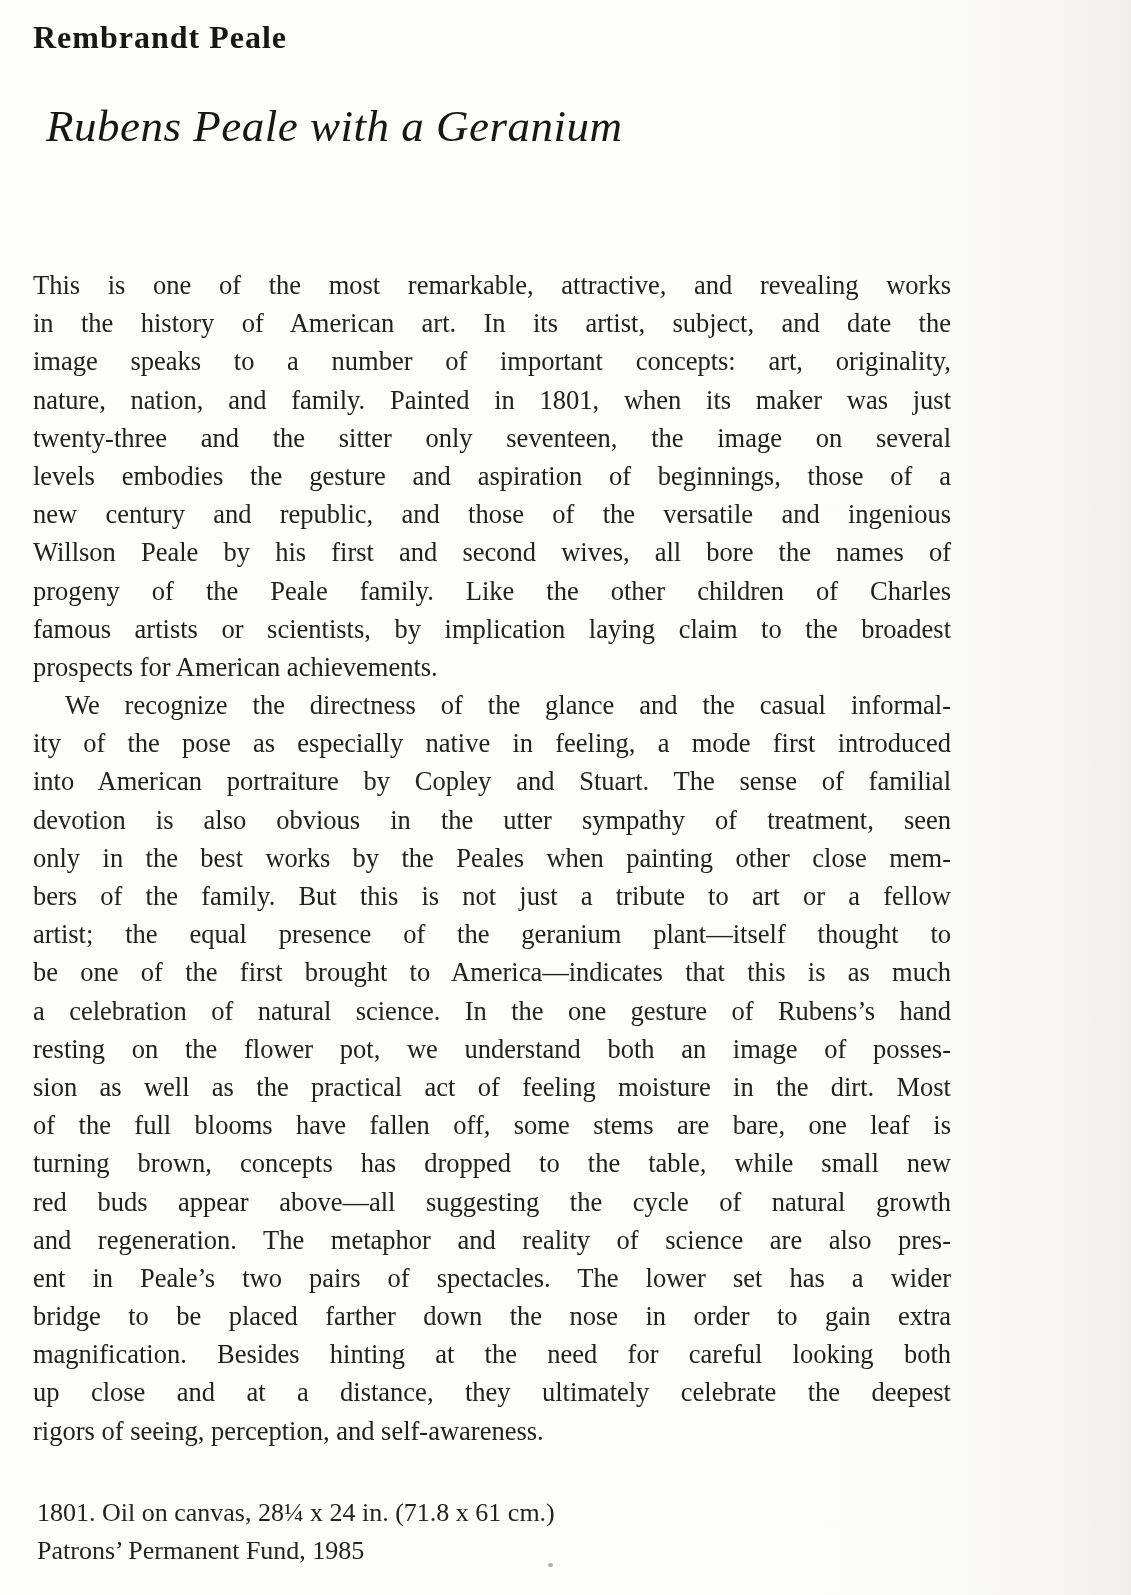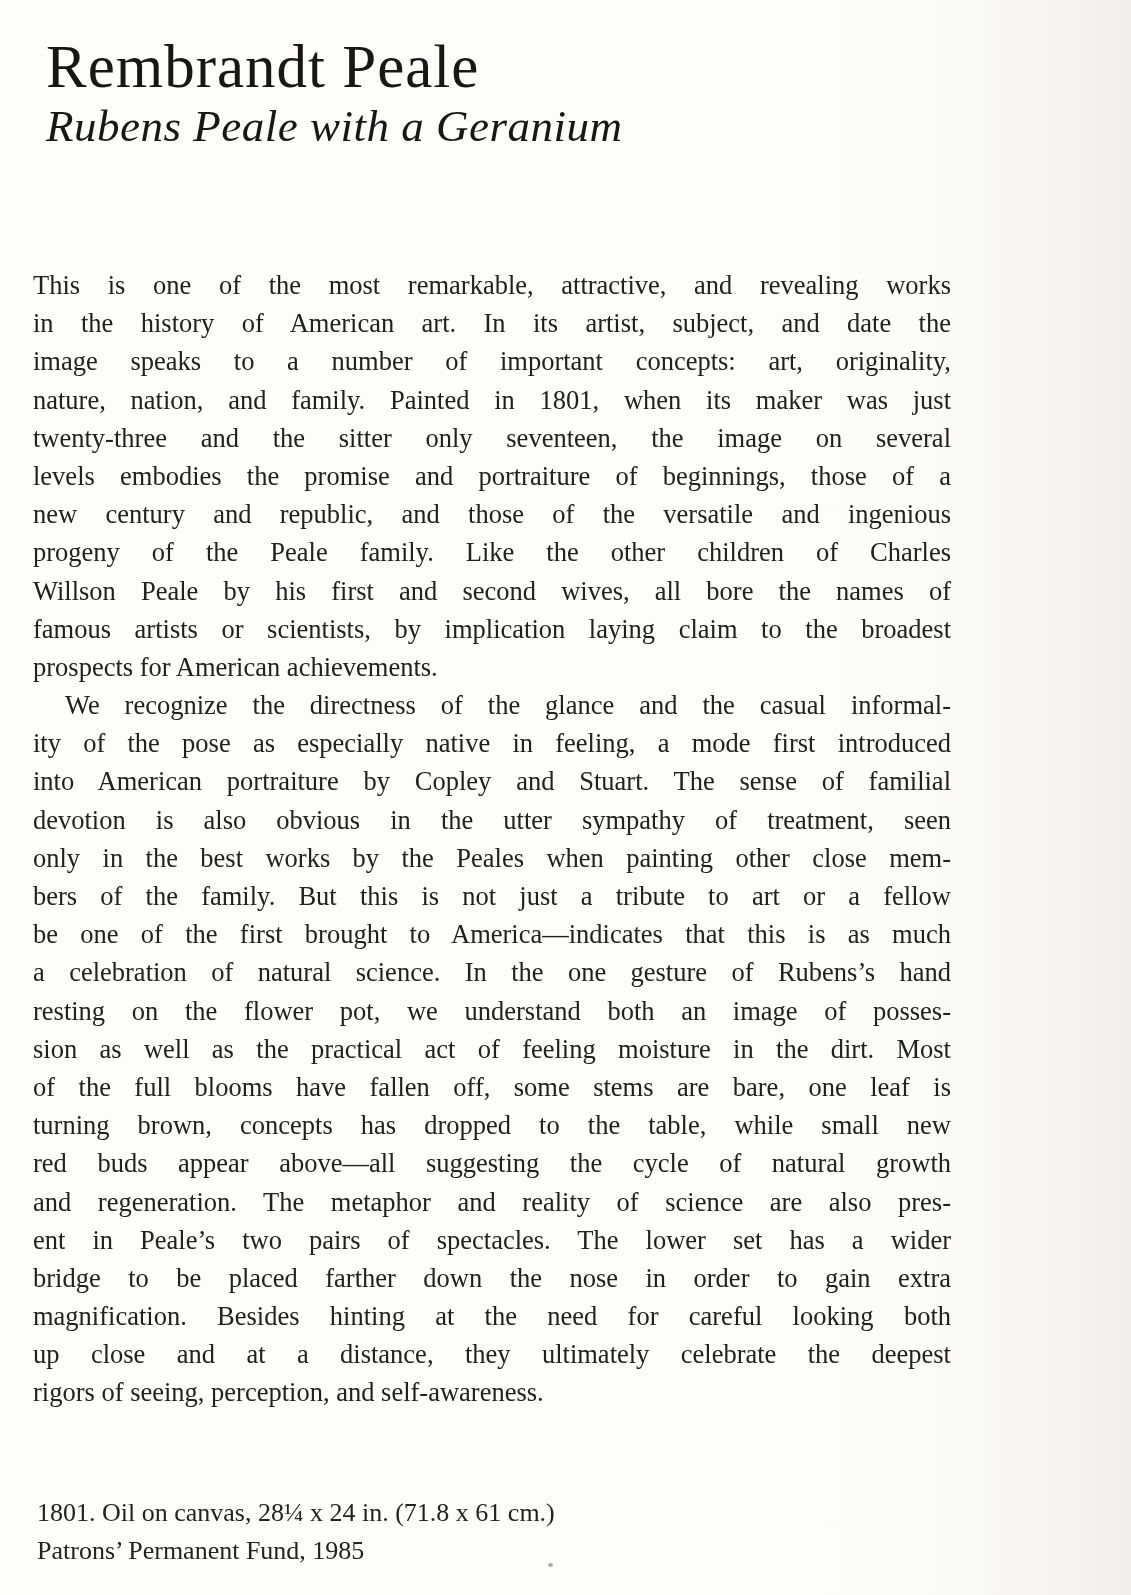--- a/index.html
+++ b/index.html
@@ -16,23 +16,23 @@
       linear-gradient(90deg, #fdfdfc 0%, #fcfcfb 80%, #f5f4f1 95%, #efeeea 100%),
       #fcfcfb;
     color: #201f1d;
     font-family: "Liberation Serif", "DejaVu Serif", serif;
     overflow: hidden;
   }
   .title {
     position: absolute;
     left: 30px;
     top: 16px;
-    margin: 16px;
-    font-size: 61px;
-    font-weight: 400;
+    margin: 3px;
+    font-size: 32px;
+    font-weight: 700;
     letter-spacing: 1px;
     color: #181715;
   }
   .subtitle {
     position: absolute;
     left: 30px;
     top: 84px;
     margin: 16px;
     font-size: 45px;
     font-weight: 400;
@@ -88,32 +88,33 @@
 <div class="page">
   <h1 class="title">Rembrandt Peale</h1>
   <h2 class="subtitle">Rubens Peale with a Geranium</h2>
 
   <div class="body-text" id="body-text">
       <div class="text-line">This is one of the most remarkable, attractive, and revealing works</div>
       <div class="text-line">in the history of American art. In its artist, subject, and date the</div>
       <div class="text-line">image speaks to a number of important concepts: art, originality,</div>
       <div class="text-line">nature, nation, and family. Painted in 1801, when its maker was just</div>
       <div class="text-line">twenty-three and the sitter only seventeen, the image on several</div>
-      <div class="text-line">levels embodies the promise and portraiture of beginnings, those of a</div>
+      <div class="text-line">levels embodies the gesture and aspiration of beginnings, those of a</div>
       <div class="text-line">new century and republic, and those of the versatile and ingenious</div>
+      <div class="text-line">Willson Peale by his first and second wives, all bore the names of</div>
       <div class="text-line">progeny of the Peale family. Like the other children of Charles</div>
-      <div class="text-line">Willson Peale by his first and second wives, all bore the names of</div>
       <div class="text-line">famous artists or scientists, by implication laying claim to the broadest</div>
       <div class="text-line para-last">prospects for American achievements.</div>
       <div class="text-line indent">We recognize the directness of the glance and the casual informal-</div>
       <div class="text-line">ity of the pose as especially native in feeling, a mode first introduced</div>
       <div class="text-line">into American portraiture by Copley and Stuart. The sense of familial</div>
       <div class="text-line">devotion is also obvious in the utter sympathy of treatment, seen</div>
       <div class="text-line">only in the best works by the Peales when painting other close mem-</div>
       <div class="text-line">bers of the family. But this is not just a tribute to art or a fellow</div>
+      <div class="text-line">artist; the equal presence of the geranium plant—itself thought to</div>
       <div class="text-line">be one of the first brought to America—indicates that this is as much</div>
       <div class="text-line">a celebration of natural science. In the one gesture of Rubens’s hand</div>
       <div class="text-line">resting on the flower pot, we understand both an image of posses-</div>
       <div class="text-line">sion as well as the practical act of feeling moisture in the dirt. Most</div>
       <div class="text-line">of the full blooms have fallen off, some stems are bare, one leaf is</div>
       <div class="text-line">turning brown, concepts has dropped to the table, while small new</div>
       <div class="text-line">red buds appear above—all suggesting the cycle of natural growth</div>
       <div class="text-line">and regeneration. The metaphor and reality of science are also pres-</div>
       <div class="text-line">ent in Peale’s two pairs of spectacles. The lower set has a wider</div>
       <div class="text-line">bridge to be placed farther down the nose in order to gain extra</div>

